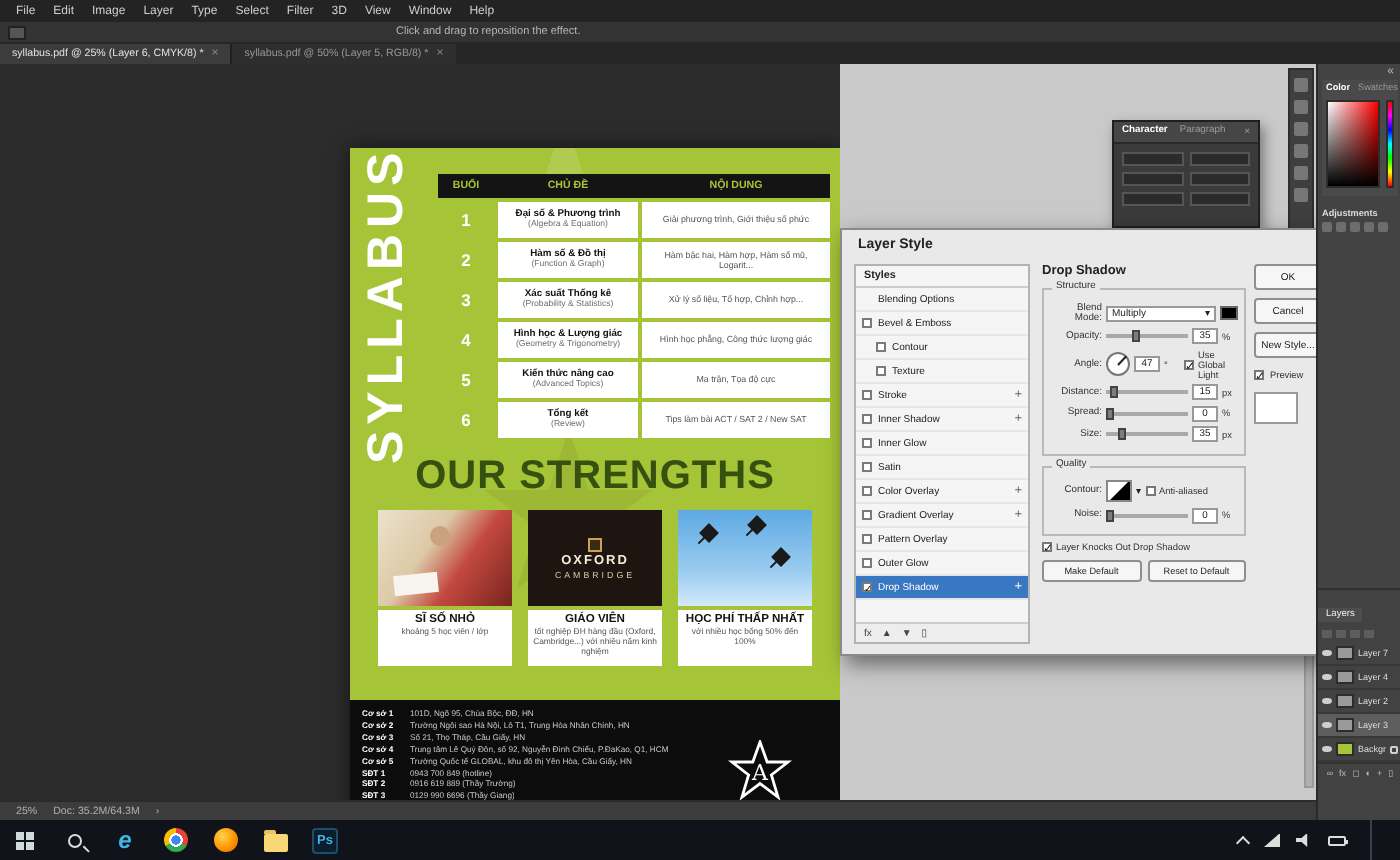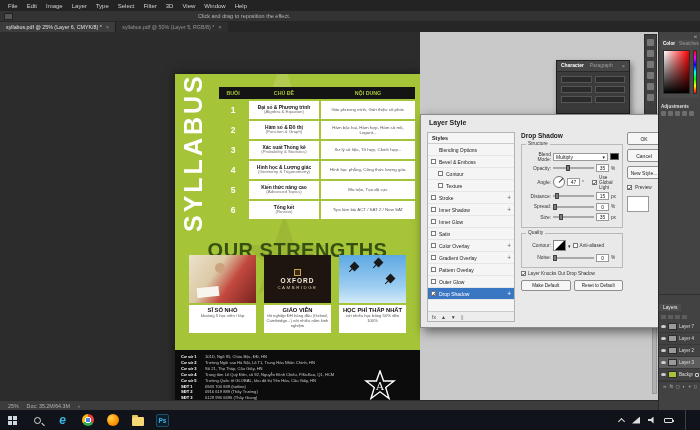--- a/index.html
+++ b/index.html
@@ -42,21 +42,21 @@
   .t-row { display:flex; height:20px; border-top:2px solid #a6c438; }
   .t-num { width:28px; background:#a6c438; color:#fff; font-size:8.5px; font-weight:bold;
     display:flex; align-items:center; justify-content:center; }
   .t-topic { width:74px; background:#fff; border-left:2px solid #a6c438; border-right:2px solid #a6c438;
     display:flex; flex-direction:column; align-items:center; justify-content:center; text-align:center; padding:1px; }
   .t-topic-main { font-size:4.9px; font-weight:bold; color:#111; line-height:5.6px; }
   .t-topic-sub { font-size:4.3px; color:#6f6f6f; line-height:4.9px; }
   .t-content { width:94px; background:#fff; display:flex; align-items:center; justify-content:center;
     text-align:center; font-size:4.4px; color:#555; padding:1px 3px; line-height:5.2px; }
   .strengths { position:absolute; left:0; top:153px; width:245px; text-align:center;
-    font-size:20px; font-weight:bold; color:#35500f; letter-spacing:.5px;margin-top:12px; }
+    font-size:20px; font-weight:bold; color:#35500f; letter-spacing:.5px; }
   .cards { position:absolute; left:14px; top:181px; width:217px; display:flex; gap:8px; }
   .card { width:67px; }
   .card-img { height:48px; position:relative; overflow:hidden; }
   .img-students { background:linear-gradient(125deg,#ece2cd 0%,#dcc9a6 38%,#c3493f 62%,#77241e 100%); }
   .img-students .paper { position:absolute; left:8px; bottom:6px; width:22px; height:10px; background:#f7f5ee; transform:rotate(-6deg); }
   .img-students .head { position:absolute; left:26px; top:8px; width:10px; height:10px; border-radius:50%; background:#caa27e; }
   .img-oxford { background:#1e1410; display:flex; flex-direction:column; align-items:center; justify-content:center; gap:1px; }
   .ox-crest { width:7px; height:7px; border:1px solid #c9a24a; background:#3a2a18; }
   .ox-1 { color:#f3ecda; font-size:6.5px; font-weight:bold; letter-spacing:1px; }
   .ox-2 { color:#d8c9a2; font-size:4.4px; letter-spacing:1.5px; }

